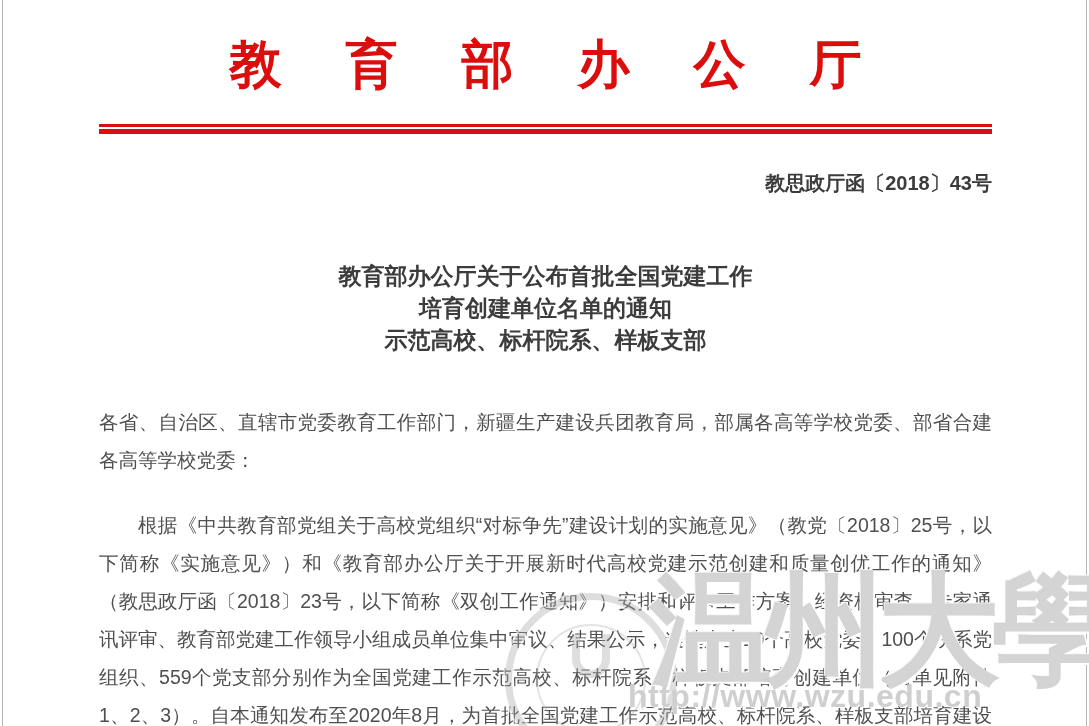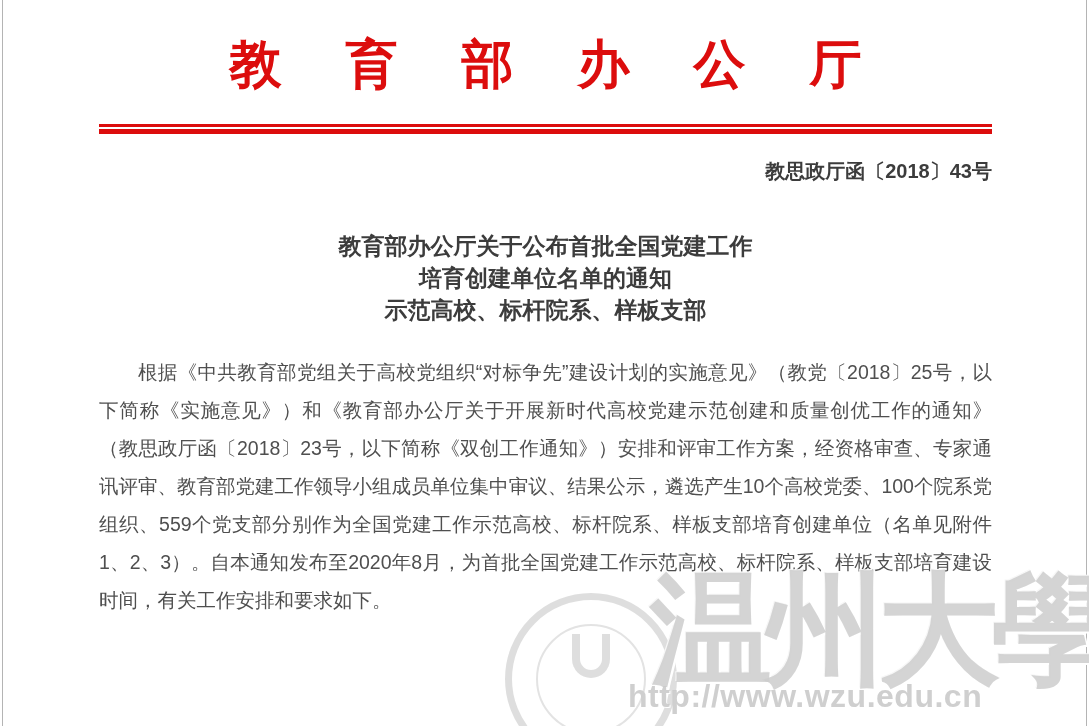--- a/index.html
+++ b/index.html
@@ -31,29 +31,29 @@
     padding-left:64px;
     white-space:nowrap;
   }
   .red-rule{
     margin-top:31px;
     height:10px;
     border-top:3px solid var(--letterhead-red);
     border-bottom:5px solid var(--letterhead-red);
   }
   .doc-number{
-    margin-top:24px;
+    margin-top:36px;
     text-align:right;
     font-size:20px;
     line-height:26px;
     font-weight:bold;
     color:var(--title-gray);
   }
   .notice-title{
-    margin-top:46px;
+    margin-top:64px;
     text-align:center;
     font-weight:bold;
     font-size:23px;
     line-height:32px;
     color:var(--title-gray);
   }
   .salutation{
     margin-top:47px;
     font-size:19.5px;
     line-height:38px;
@@ -124,20 +124,21 @@
     <div class="red-rule"></div>
 
     <div class="doc-number">教思政厅函〔2018〕43号</div>
 
     <div class="notice-title">
       <div>教育部办公厅关于公布首批全国党建工作</div>
       <div>培育创建单位名单的通知</div>
       <div>示范高校、标杆院系、样板支部</div>
     </div>
 
+    <div class="salutation">各省、自治区、直辖市党委教育工作部门，新疆生产建设兵团教育局，部属各高等学校党委、部省合建各高等学校党委：</div>
 
     <div class="body-para">根据《中共教育部党组关于高校党组织“对标争先”建设计划的实施意见》（教党〔2018〕25号，以下简称《实施意见》）和《教育部办公厅关于开展新时代高校党建示范创建和质量创优工作的通知》（教思政厅函〔2018〕23号，以下简称《双创工作通知》）安排和评审工作方案，经资格审查、专家通讯评审、教育部党建工作领导小组成员单位集中审议、结果公示，遴选产生10个高校党委、100个院系党组织、559个党支部分别作为全国党建工作示范高校、标杆院系、样板支部培育创建单位（名单见附件1、2、3）。自本通知发布至2020年8月，为首批全国党建工作示范高校、标杆院系、样板支部培育建设时间，有关工作安排和要求如下。</div>
   </div>
 
   <div class="watermark">
     <div class="seal">
       <div class="seal-inner"></div>
       <div class="seal-emblem"></div>
     </div>
     <div class="wm-name">温州大學</div>

